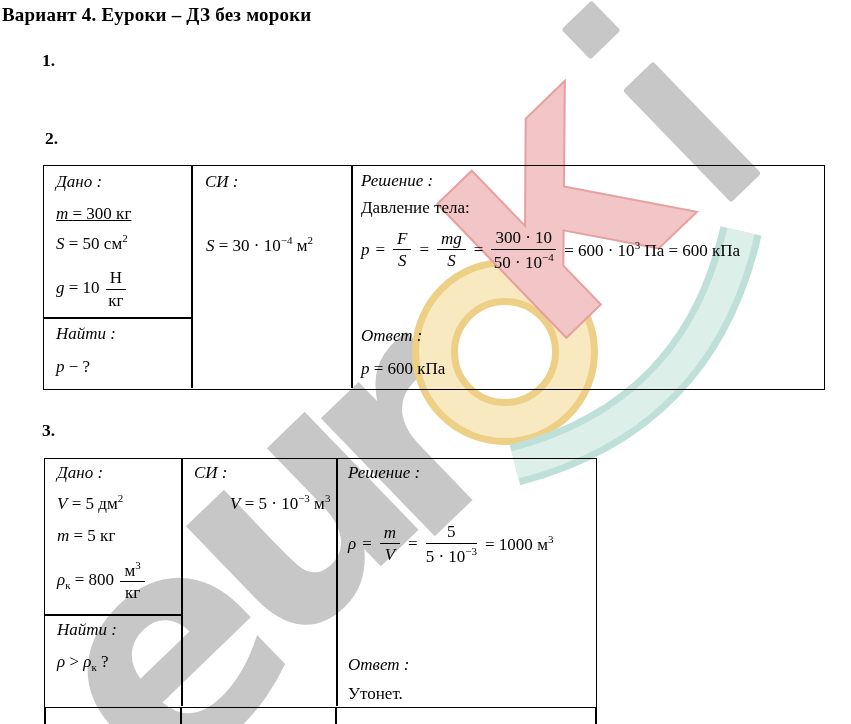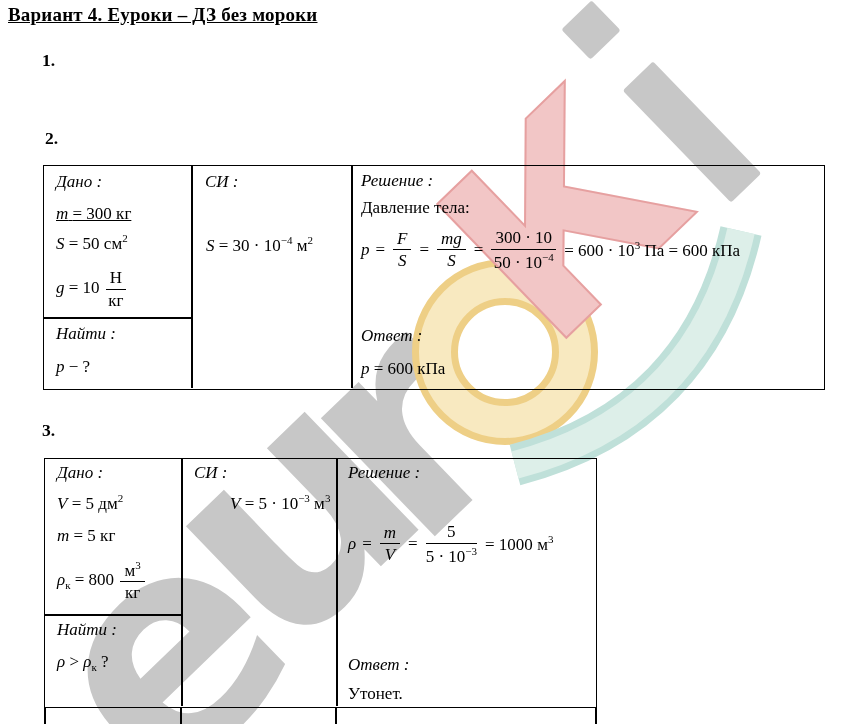--- a/index.html
+++ b/index.html
@@ -1,20 +1,20 @@
 <!DOCTYPE html>
 <html><head>
 <meta charset="utf-8">
 <style>
   html,body{margin:0;padding:0;background:#fff;}
   .page{position:relative;width:851px;height:724px;background:#fff;overflow:hidden;
         font-family:"Liberation Serif", serif;color:#000;}
   .wm{position:absolute;left:0;top:0;z-index:0;}
   .content-layer{position:absolute;left:0;top:0;width:100%;height:100%;z-index:1;}
-  .title{position:absolute;left:8px;top:4px;margin:0;font-size:19px;font-weight:bold;letter-spacing:0.2px;text-decoration:underline;}
+  .title{position:absolute;left:2px;top:4px;margin:0;font-size:19px;font-weight:bold;letter-spacing:0.2px;}
   .tnum{position:absolute;font-weight:bold;font-size:17.5px;}
   .para{position:absolute;left:72px;top:47px;font-size:17px;line-height:40px;
         letter-spacing:1px;word-spacing:2px;white-space:nowrap;}
   .tbl{position:absolute;border:1.5px solid #000;box-sizing:border-box;background:transparent;}
   .vline{position:absolute;width:1.5px;background:#000;}
   .hline{position:absolute;height:1.5px;background:#000;}
   .vstub{position:absolute;width:1.5px;background:#000;z-index:1;}
   .ci{position:absolute;font-size:17px;white-space:nowrap;line-height:1.25;}
   .lbl{font-style:italic;}
   .var{font-style:italic;}

